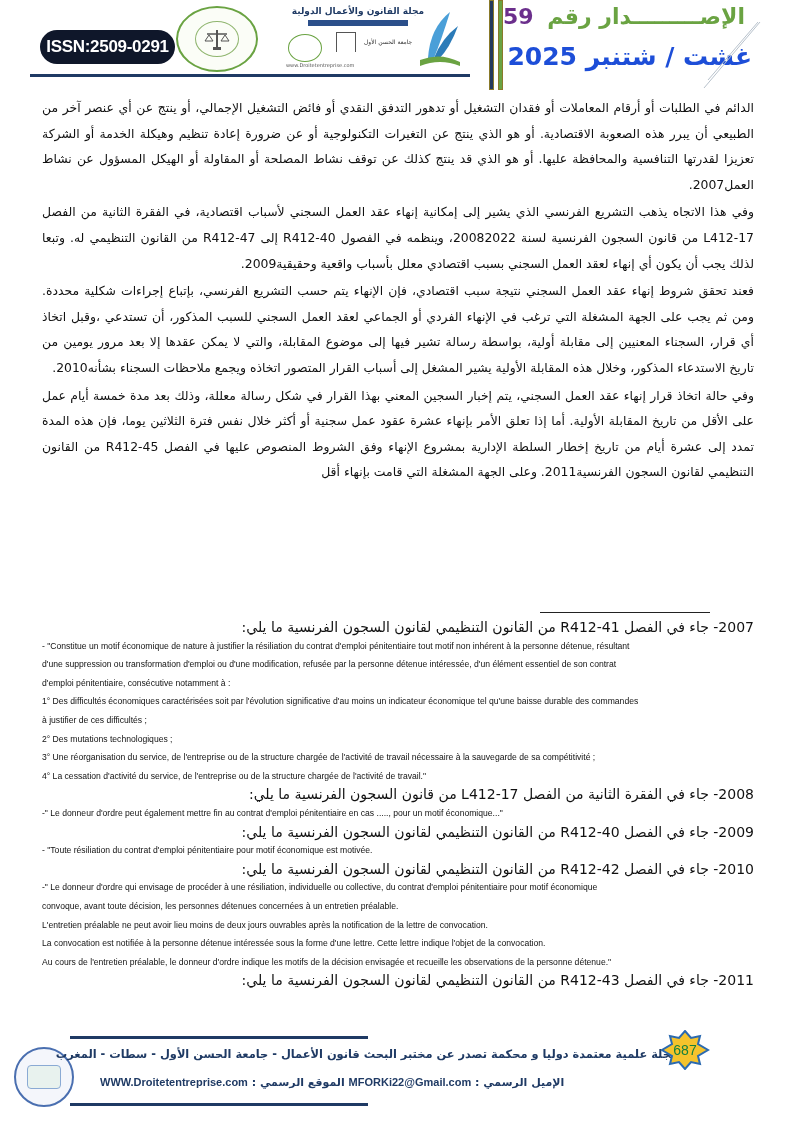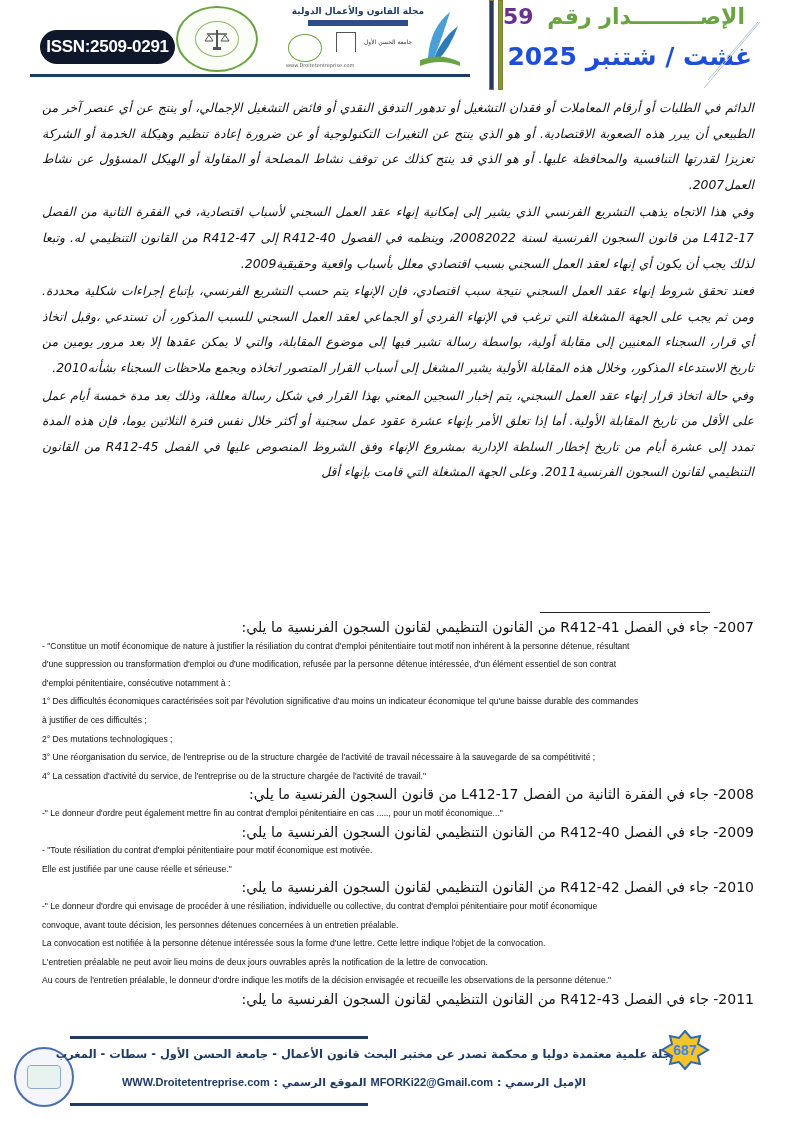--- a/index.html
+++ b/index.html
@@ -48,45 +48,45 @@
     direction: rtl; text-align: right; font-family: "DejaVu Sans", sans-serif; font-size: 25px; font-weight: bold; color: #1d4ed8; white-space: nowrap;
   }
   .slash-deco { position: absolute; left: 702px; top: 20px; width: 60px; height: 70px; }
 
   
   .body-text {
     position: absolute; left: 42px; top: 95px; width: 712px;
     direction: rtl; text-align: justify; text-align-last: right;
     font-family: "DejaVu Sans", sans-serif; font-size: 12.4px; line-height: 25.6px; color: #111;
   }
-  .body-text p { margin-bottom: 0; font-style: italic; }
+  .body-text p { margin-bottom: 0; }
   .body-text p + p { margin-top: 2px; }
 
   
   .fn-rule { position: absolute; left: 540px; top: 612px; width: 170px; height: 1px; background: #222; }
   .footnotes {
     position: absolute; left: 42px; top: 618px; width: 712px;
     font-family: "Liberation Sans", sans-serif; font-size: 8.6px; line-height: 18.6px; color: #111;
   }
   .fn-ar { direction: rtl; text-align: right; font-family: "DejaVu Sans", sans-serif; font-size: 14px; }
   .fn-fr { direction: ltr; text-align: left; white-space: nowrap; overflow: hidden; }
   .frule { position: absolute; height: 3px; background: #1f3a64; }
   .footer-line1 {
     position: absolute; left: 100px; top: 1047px; width: 578px;
     direction: rtl; text-align: right; font-family: "DejaVu Sans", sans-serif; font-size: 11.4px; font-weight: bold; color: #1f3a64; white-space: nowrap;
   }
   .footer-line2 {
     position: absolute; left: 100px; top: 1076px; width: 508px;
-    direction: rtl; text-align: center; font-family: "DejaVu Sans", sans-serif; font-size: 11px; font-weight: bold; color: #1f3a64; white-space: nowrap;
+    direction: rtl; text-align: left; font-family: "DejaVu Sans", sans-serif; font-size: 11px; font-weight: bold; color: #1f3a64; white-space: nowrap;
   }
   .footer-line2 .en { font-family: "Liberation Sans", sans-serif; }
   .page-badge { position: absolute; left: 660px; top: 1030px; width: 50px; height: 40px; }
   .page-badge .num {
     position: absolute; left: 0; top: 0; width: 50px; height: 40px; display: flex; align-items: center; justify-content: center;
-    font-family: "Liberation Sans", sans-serif; font-weight: bold; font-size: 14px; color: #3b82f6;
+    font-family: "Liberation Sans", sans-serif; font-weight: normal; font-size: 14px; color: #15803d;
   }
   .footer-seal {
     position: absolute; left: 14px; top: 1047px; width: 60px; height: 60px; border-radius: 50%;
     border: 2px solid #4a6fb0; background: #f4f6fb; display: flex; align-items: center; justify-content: center;
   }
   .footer-seal .in { width: 34px; height: 24px; border: 1px solid #8aaad4; border-radius: 4px; background: #e8f2ee; }
 </style>
 </head>
 <body>
 
@@ -149,26 +149,25 @@
   <div class="fn-fr">d'emploi pénitentiaire, consécutive notamment à :</div>
   <div class="fn-fr">1° Des difficultés économiques caractérisées soit par l'évolution significative d'au moins un indicateur économique tel qu'une baisse durable des commandes</div>
   <div class="fn-fr">à justifier de ces difficultés ;</div>
   <div class="fn-fr">2° Des mutations technologiques ;</div>
   <div class="fn-fr">3° Une réorganisation du service, de l'entreprise ou de la structure chargée de l'activité de travail nécessaire à la sauvegarde de sa compétitivité ;</div>
   <div class="fn-fr">4° La cessation d'activité du service, de l'entreprise ou de la structure chargée de l'activité de travail."</div>
   <div class="fn-ar">2008- جاء في الفقرة الثانية من الفصل L412-17 من قانون السجون الفرنسية ما يلي:</div>
   <div class="fn-fr">-" Le donneur d'ordre peut également mettre fin au contrat d'emploi pénitentiaire en cas ....., pour un motif économique..."</div>
   <div class="fn-ar">2009- جاء في الفصل R412-40 من القانون التنظيمي لقانون السجون الفرنسية ما يلي:</div>
   <div class="fn-fr">- "Toute résiliation du contrat d'emploi pénitentiaire pour motif économique est motivée.</div>
-  <div class="fn-fr">Elle est justifiée par une cause réelle et sérieuse."</div>
   <div class="fn-ar">2010- جاء في الفصل R412-42 من القانون التنظيمي لقانون السجون الفرنسية ما يلي:</div>
   <div class="fn-fr">-" Le donneur d'ordre qui envisage de procéder à une résiliation, individuelle ou collective, du contrat d'emploi pénitentiaire pour motif économique</div>
   <div class="fn-fr">convoque, avant toute décision, les personnes détenues concernées à un entretien préalable.</div>
+  <div class="fn-fr">L'entretien préalable ne peut avoir lieu moins de deux jours ouvrables après la notification de la lettre de convocation.</div>
   <div class="fn-fr">La convocation est notifiée à la personne détenue intéressée sous la forme d'une lettre. Cette lettre indique l'objet de la convocation.</div>
-  <div class="fn-fr">L'entretien préalable ne peut avoir lieu moins de deux jours ouvrables après la notification de la lettre de convocation.</div>
   <div class="fn-fr">Au cours de l'entretien préalable, le donneur d'ordre indique les motifs de la décision envisagée et recueille les observations de la personne détenue."</div>
   <div class="fn-ar">2011- جاء في الفصل  R412-43 من القانون التنظيمي لقانون السجون الفرنسية ما يلي:</div>
 </div>
 
 <div class="frule" style="left:70px; top:1036px; width:298px;"></div>
 <div class="frule" style="left:70px; top:1103px; width:298px;"></div>
 
 <div class="footer-seal">
   <div class="in"></div>
 </div>

